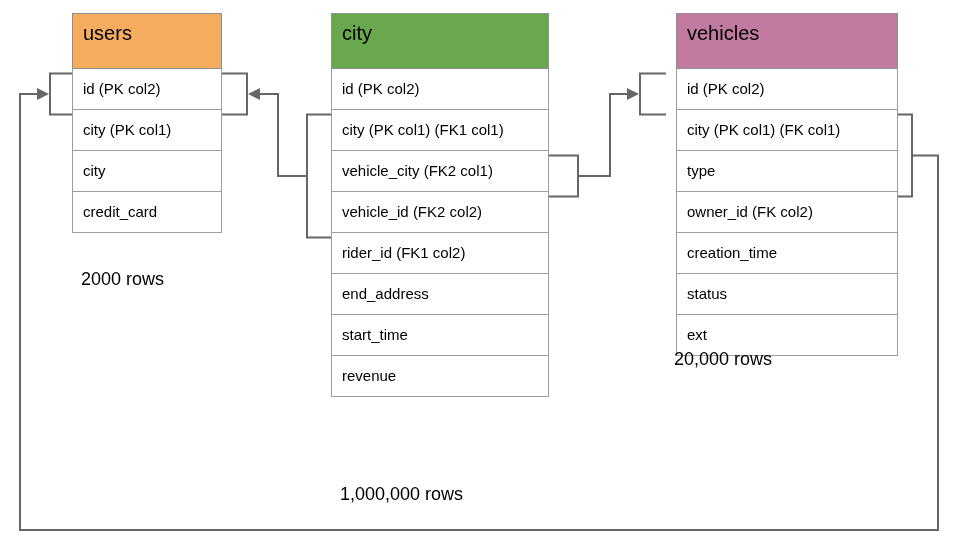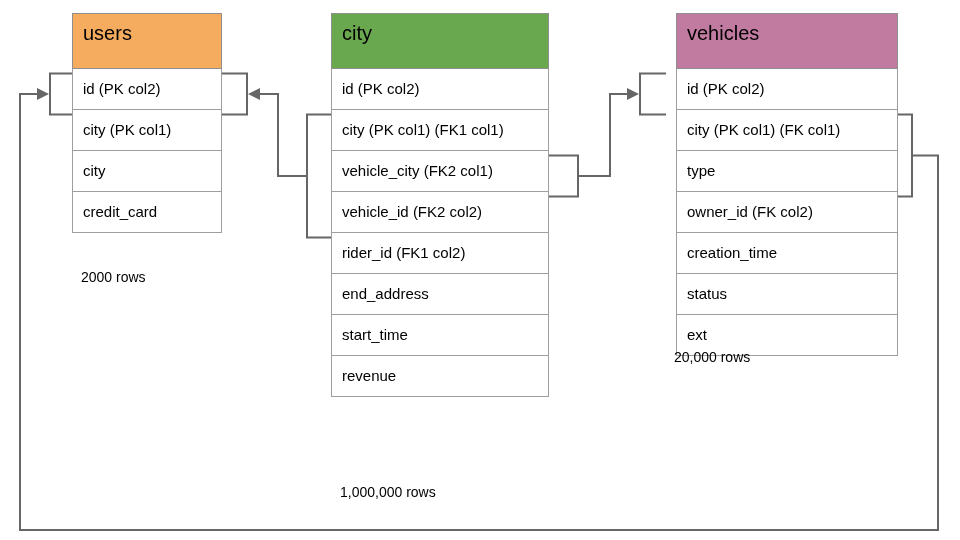--- a/index.html
+++ b/index.html
@@ -41,21 +41,21 @@
     overflow: hidden;
   }
   .users-header    { background: #f6ac5e; }
   .rides-header    { background: #6aa84f; }
   .vehicles-header { background: #c27ba0; }
   #table-users    { left: 72px;  top: 13px; width: 150px; }
   #table-rides    { left: 331px; top: 13px; width: 218px; }
   #table-vehicles { left: 676px; top: 13px; width: 222px; }
   .caption {
     position: absolute;
-    font-size: 14px;
+    font-size: 18px;
     color: #000000;
     white-space: nowrap;
   }
   #caption-users    { left: 81px;  top: 269px; }
   #caption-rides    { left: 340px; top: 484px; }
   #caption-vehicles { left: 674px; top: 349px; text-align: right; }
   .connector-layer {
     position: absolute;
     left: 0; top: 0;
     width: 960px; height: 540px;

